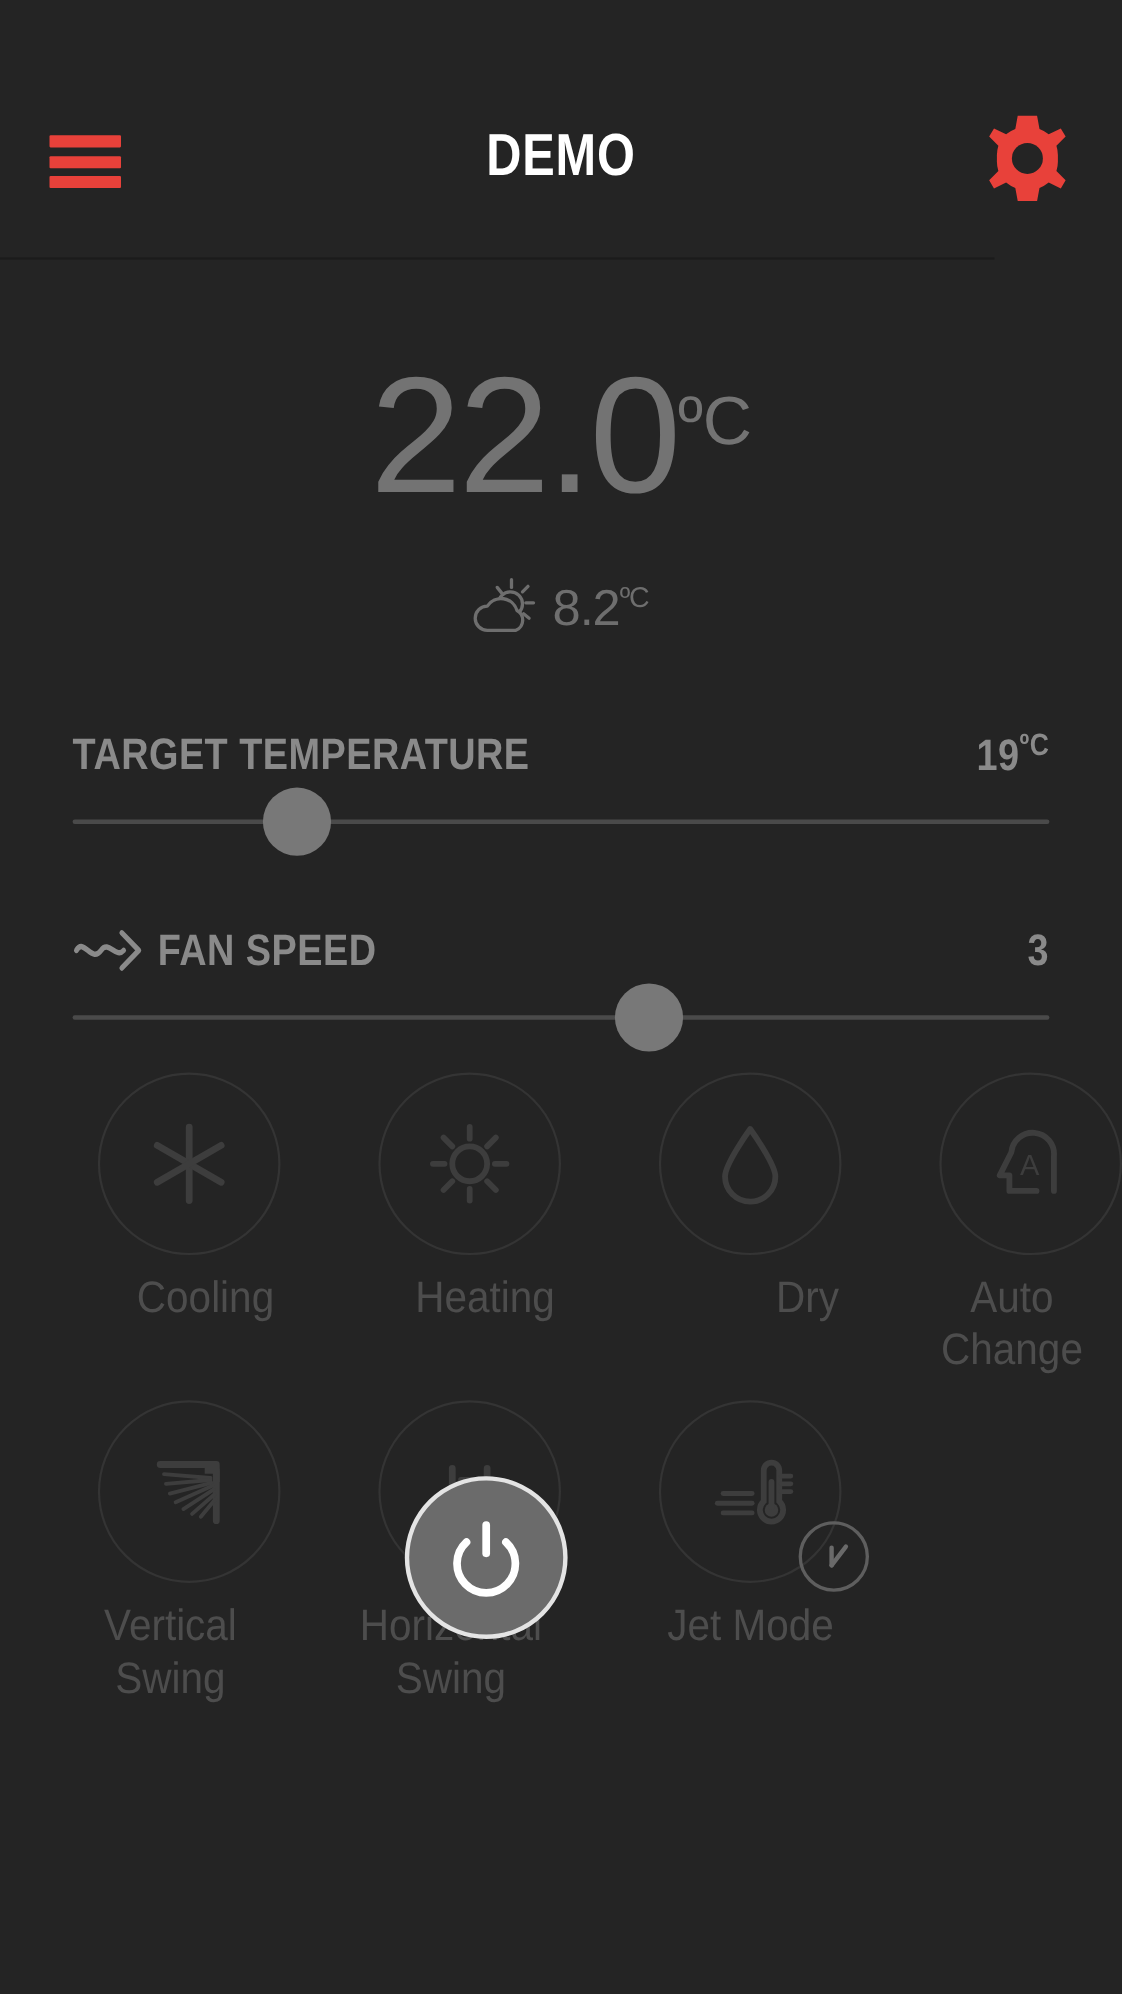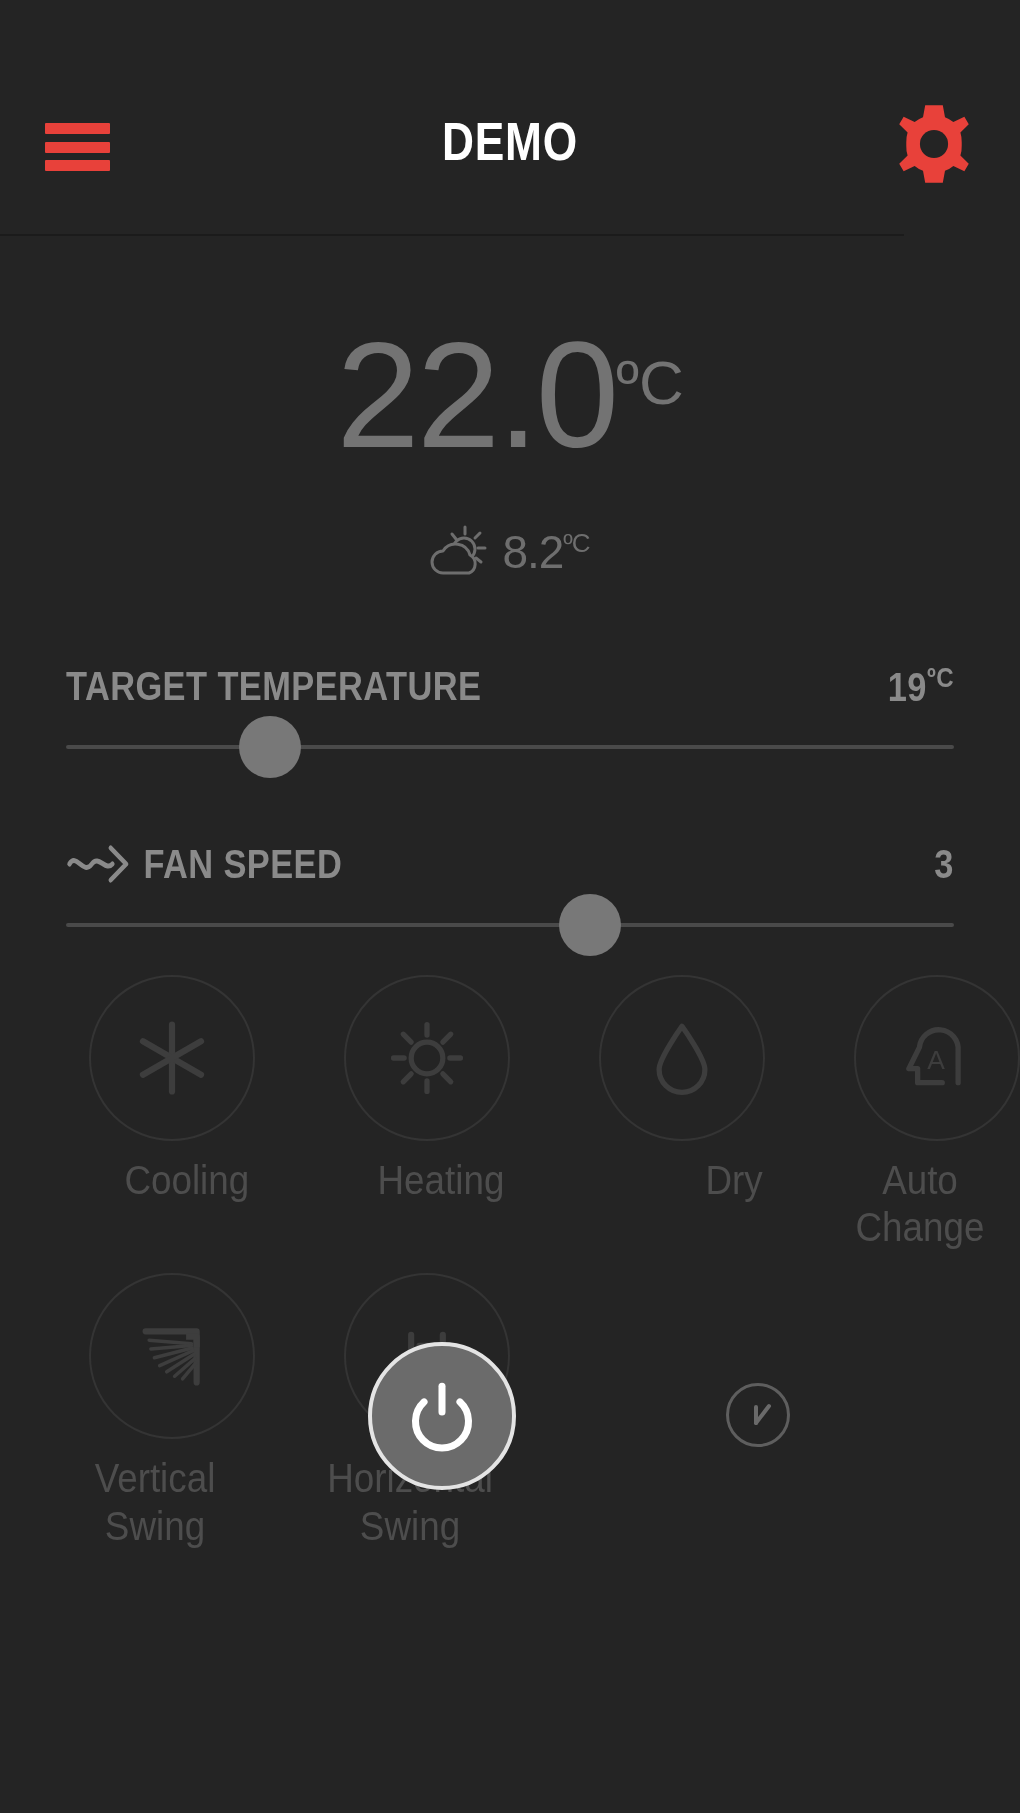--- a/index.html
+++ b/index.html
@@ -317,20 +317,38 @@
           <line x1="42" y1="58" x2="34" y2="76"></line>
           <line x1="50" y1="59" x2="50" y2="78"></line>
           <line x1="58" y1="58" x2="66" y2="76"></line>
           <line x1="66" y1="56" x2="82" y2="70"></line>
         </g>
       </svg>
     </div>
     <div class="clabel">Horizontal Swing</div>
   </div>
 
+  <div class="cell">
+    <div class="circle">
+      <svg viewBox="0 0 100 100" aria-hidden="true">
+        <path d="M72 20 A8 8 0 0 1 80 28 L80 60 A12 12 0 1 1 64 60 L64 28 A8 8 0 0 1 72 20 Z" fill="none" stroke="#3d3d3d" stroke-width="6"></path>
+        <circle cx="72" cy="69" r="7" fill="#3d3d3d"></circle>
+        <line x1="72" y1="40" x2="72" y2="66" stroke="#3d3d3d" stroke-width="6" stroke-linecap="round"></line>
+        <g stroke="#3d3d3d" stroke-width="5" stroke-linecap="round">
+          <line x1="82" y1="34" x2="92" y2="34"></line>
+          <line x1="82" y1="42" x2="92" y2="42"></line>
+          <line x1="82" y1="50" x2="92" y2="50"></line>
+          <line x1="22" y1="52" x2="52" y2="52"></line>
+          <line x1="16" y1="62" x2="52" y2="62"></line>
+          <line x1="22" y1="72" x2="52" y2="72"></line>
+        </g>
+      </svg>
+    </div>
+    <div class="clabel">Jet Mode</div>
+  </div>
 
 </div>
 
 <div class="power-btn">
   <svg viewBox="0 0 100 100" aria-hidden="true">
     <path d="M27 32 A34 34 0 1 0 73 32" fill="none" stroke="#ffffff" stroke-width="9" stroke-linecap="round"></path>
     <line x1="50" y1="12" x2="50" y2="45" stroke="#ffffff" stroke-width="9" stroke-linecap="round"></line>
   </svg>
 </div>
 

